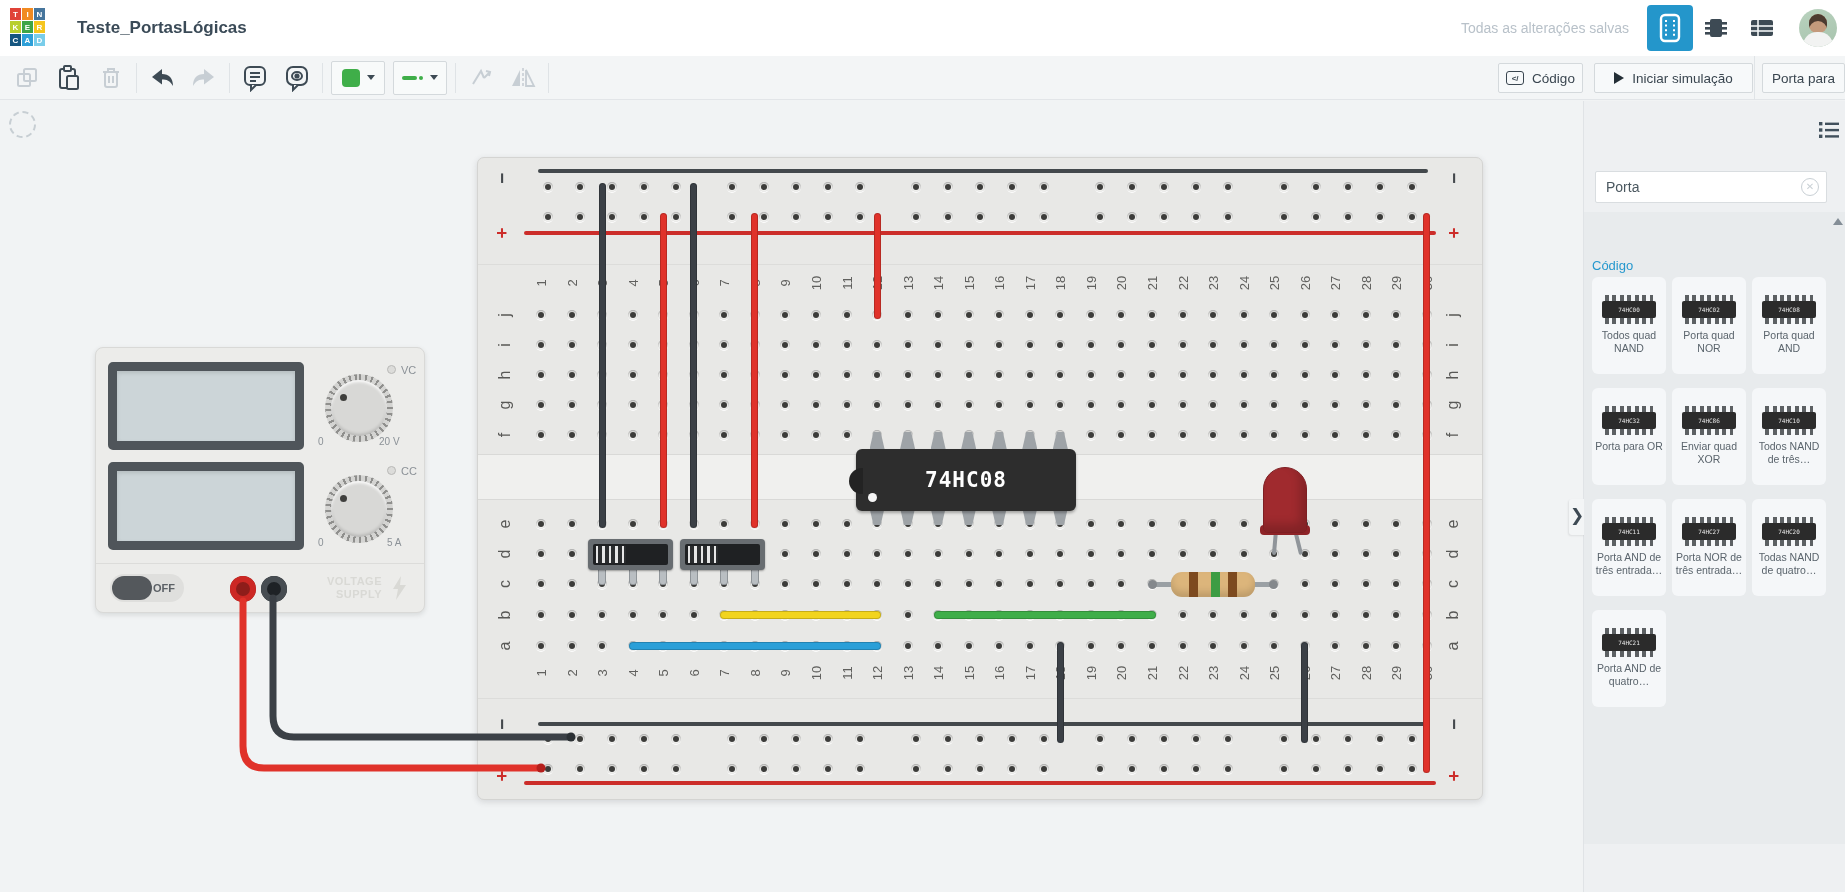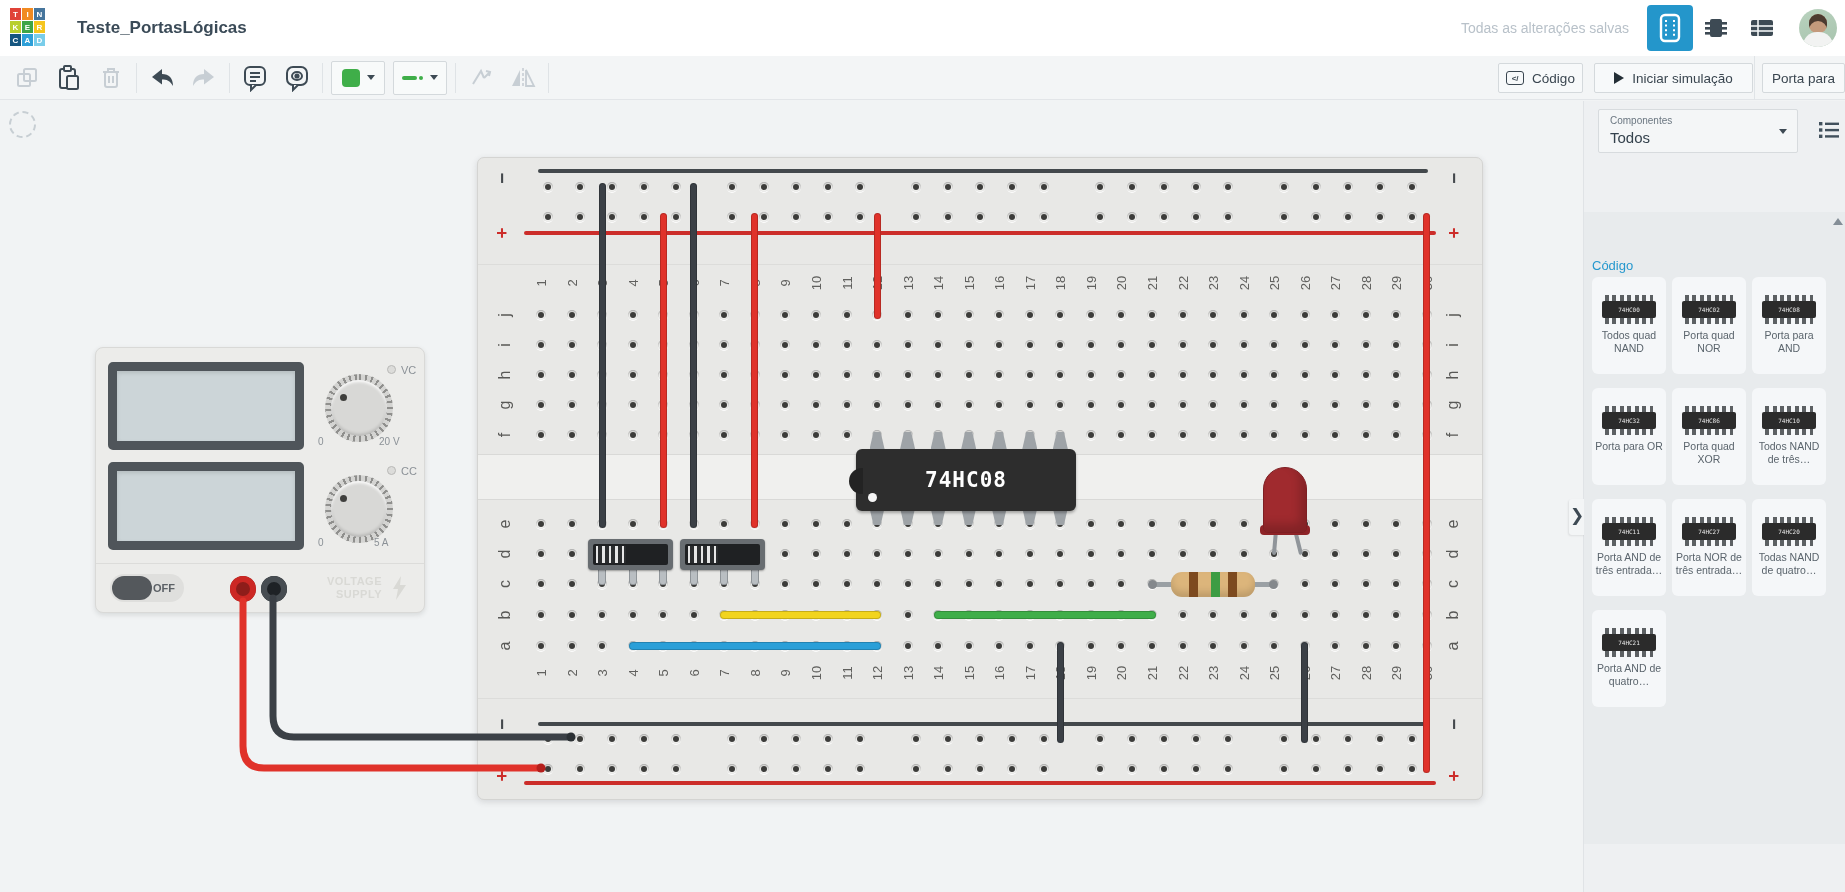--- a/index.html
+++ b/index.html
@@ -921,21 +921,21 @@
     <div class="psu-disp" style="top:114px"></div>
     <div class="knob" style="top:26px"></div>
     <div class="knob" style="top:127px"></div>
     <span class="psu-led" style="left:291px;top:17px"></span>
     <span class="psu-txt" style="left:305px;top:16px;font-size:11px">VC</span>
     <span class="psu-txt" style="left:222px;top:88px">0</span>
     <span class="psu-txt" style="left:283px;top:88px">20 V</span>
     <span class="psu-led" style="left:291px;top:118px"></span>
     <span class="psu-txt" style="left:305px;top:117px;font-size:11px">CC</span>
     <span class="psu-txt" style="left:222px;top:189px">0</span>
-    <span class="psu-txt" style="left:278px;top:189px">5 A</span>
+    <span class="psu-txt" style="left:291px;top:189px">5 A</span>
     <div class="psu-div"></div>
     <div class="psu-toggle">
       <span class="psu-knob2"></span>
       <span class="psu-off">OFF</span>
     </div>
     <span class="term red"></span>
     <span class="term blk"></span>
     <div class="psu-brand">
       <div>VOLTAGE</div>
       <div>SUPPLY</div>
@@ -943,70 +943,69 @@
     <span class="psu-bolt">
       <svg width="18" height="26" viewBox="0 0 18 26">
           <path d="M11 1 L3 14 H8 L6 25 L16 10 H10 Z" fill="#d9d9d5"></path>
         </svg>
     </span>
   </div>
 </div>
 
 <aside class="sidebar">
   <div class="collapse-tab">❯</div>
-  <div class="comp-dd">
-    <span class="lab">Componentes</span>
-    <span class="val">Todos</span>
-    <span class="caret"></span>
-  </div>
   <button class="listbtn">
     <svg width="22" height="18" viewBox="0 0 22 18">
         <g fill="#41505c">
       <rect x="1" y="1" width="3.4" height="3.4"></rect>
           <rect x="7" y="1.6" width="14" height="2.4"></rect>
       <rect x="1" y="7.3" width="3.4" height="3.4"></rect>
           <rect x="7" y="7.9" width="14" height="2.4"></rect>
       <rect x="1" y="13.6" width="3.4" height="3.4"></rect>
           <rect x="7" y="14.2" width="14" height="2.4"></rect>
         </g>
       </svg>
   </button>
+  <div class="searchbox">
+    <input type="text" value="Porta" style="">
+    <span class="clearx">✕</span>
+  </div>
   <div class="results">
     <span class="scroll-up"></span>
     <div class="sect-title">Código</div>
     <div id="cards-host">
         <div class="card" style="left: 8px; top: 65px;">
           <div class="mini-chip">
             <span>74HC00</span>
           </div>
           <div class="card-label">Todos quad NAND</div>
         </div>
         <div class="card" style="left: 88px; top: 65px;">
           <div class="mini-chip">
             <span>74HC02</span>
           </div>
           <div class="card-label">Porta quad NOR</div>
         </div>
         <div class="card" style="left: 168px; top: 65px;">
           <div class="mini-chip">
             <span>74HC08</span>
           </div>
-          <div class="card-label">Porta para AND</div>
+          <div class="card-label">Porta quad AND</div>
         </div>
         <div class="card" style="left: 8px; top: 176px;">
           <div class="mini-chip">
             <span>74HC32</span>
           </div>
           <div class="card-label">Porta para OR</div>
         </div>
         <div class="card" style="left: 88px; top: 176px;">
           <div class="mini-chip">
             <span>74HC86</span>
           </div>
-          <div class="card-label">Porta quad XOR</div>
+          <div class="card-label">Enviar quad XOR</div>
         </div>
         <div class="card" style="left: 168px; top: 176px;">
           <div class="mini-chip">
             <span>74HC10</span>
           </div>
           <div class="card-label">Todos NAND de três…</div>
         </div>
         <div class="card" style="left: 8px; top: 287px;">
           <div class="mini-chip">
             <span>74HC11</span>

